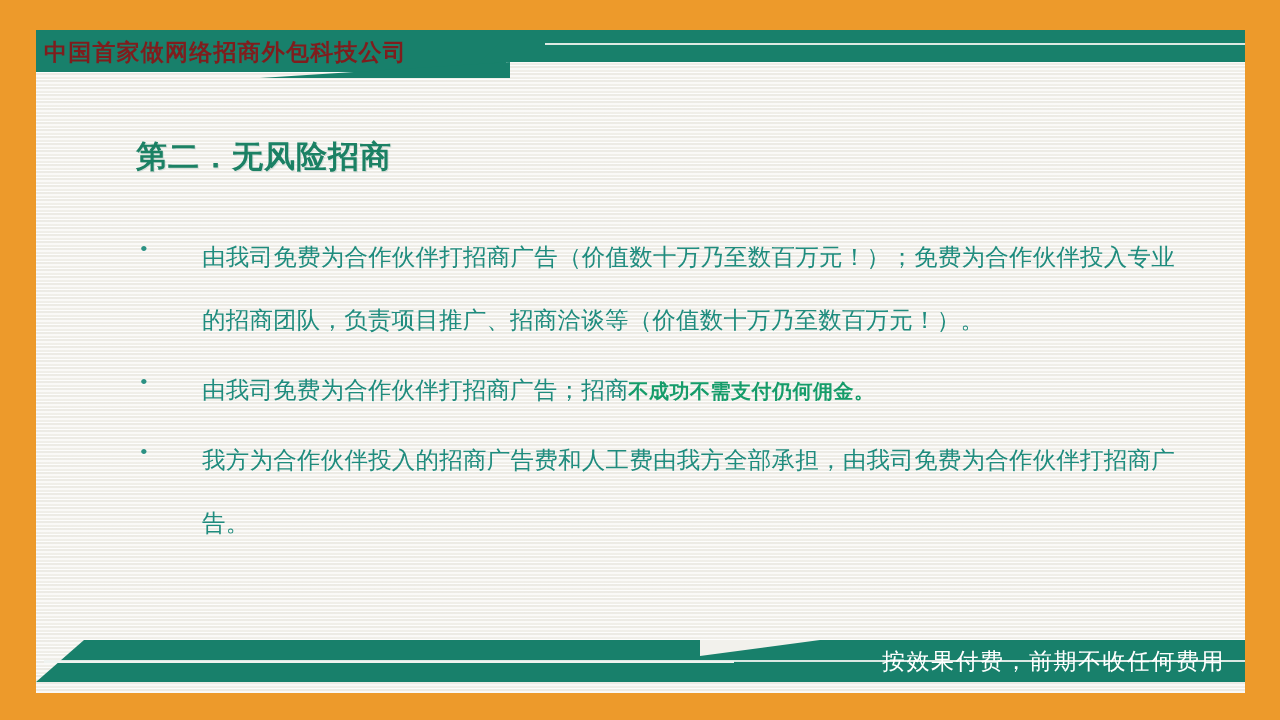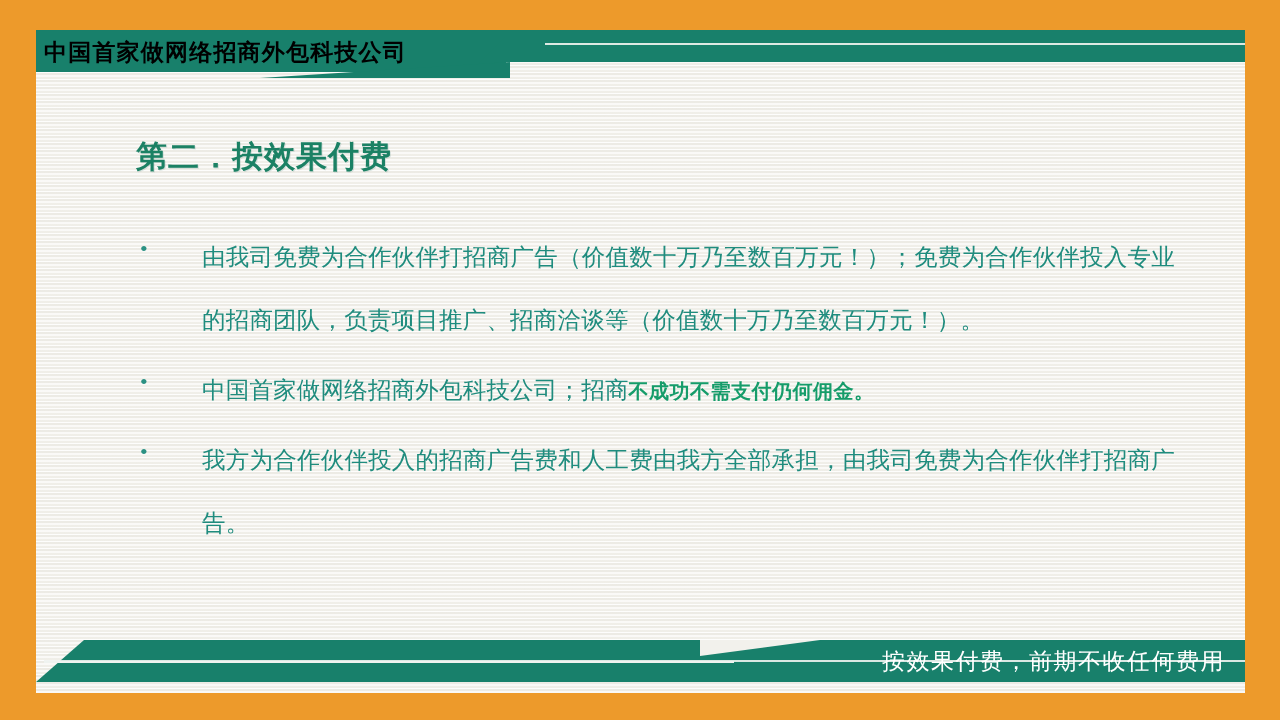--- a/index.html
+++ b/index.html
@@ -56,21 +56,21 @@
     height: 42px;
     background: #18806B;
     clip-path: polygon(0 0, 100% 0, 100% 0, 0 100%);
   }
   #header-title {
     position: absolute;
     left: 38px;
     top: 32px;
     height: 40px;
     line-height: 40px;
-    color: #000000;
+    color: #7f1d1d;
     font-family: "Liberation Sans", "DejaVu Sans", sans-serif;
     font-weight: bold;
     font-size: 23px;
     letter-spacing: 1.2px;
     white-space: nowrap;
     padding-left: 6px;
     z-index: 4;
   }
   #header-rule {
     position: absolute;
@@ -217,35 +217,35 @@
 
   <div id="content-panel"></div>
 
   <div id="header-band-right"></div>
   <div id="header-band-wedge"></div>
   <div id="header-banner-inner"></div>
   <div id="header-banner-slant"></div>
   <div id="header-rule"></div>
   <div id="header-title">中国首家做网络招商外包科技公司</div>
 
-  <div id="slide-title">第二．按效果付费</div>
+  <div id="slide-title">第二．无风险招商</div>
 
   <div id="bullet-list">
 
     <div class="bullet-row">
       <span class="bullet-dot">•</span>
       <span class="bullet-text">
         <span>由我司免费为合作伙伴打招商广告（价值数十万乃至数百万元！）；免费为合作伙伴投入专业的招商团队，负责项目推广、招商洽谈等（价值数十万乃至数百万元！）。</span><span class="em"></span><span></span>
       </span>
     </div>
 
     <div class="bullet-row">
       <span class="bullet-dot">•</span>
       <span class="bullet-text">
-        <span>中国首家做网络招商外包科技公司；招商</span><span class="em">不成功不需支付仍何佣金。</span><span></span>
+        <span>由我司免费为合作伙伴打招商广告；招商</span><span class="em">不成功不需支付仍何佣金。</span><span></span>
       </span>
     </div>
 
     <div class="bullet-row">
       <span class="bullet-dot">•</span>
       <span class="bullet-text">
         <span>我方为合作伙伴投入的招商广告费和人工费由我方全部承担，由我司免费为合作伙伴打招商广告。</span><span class="em"></span><span></span>
       </span>
     </div>
 

